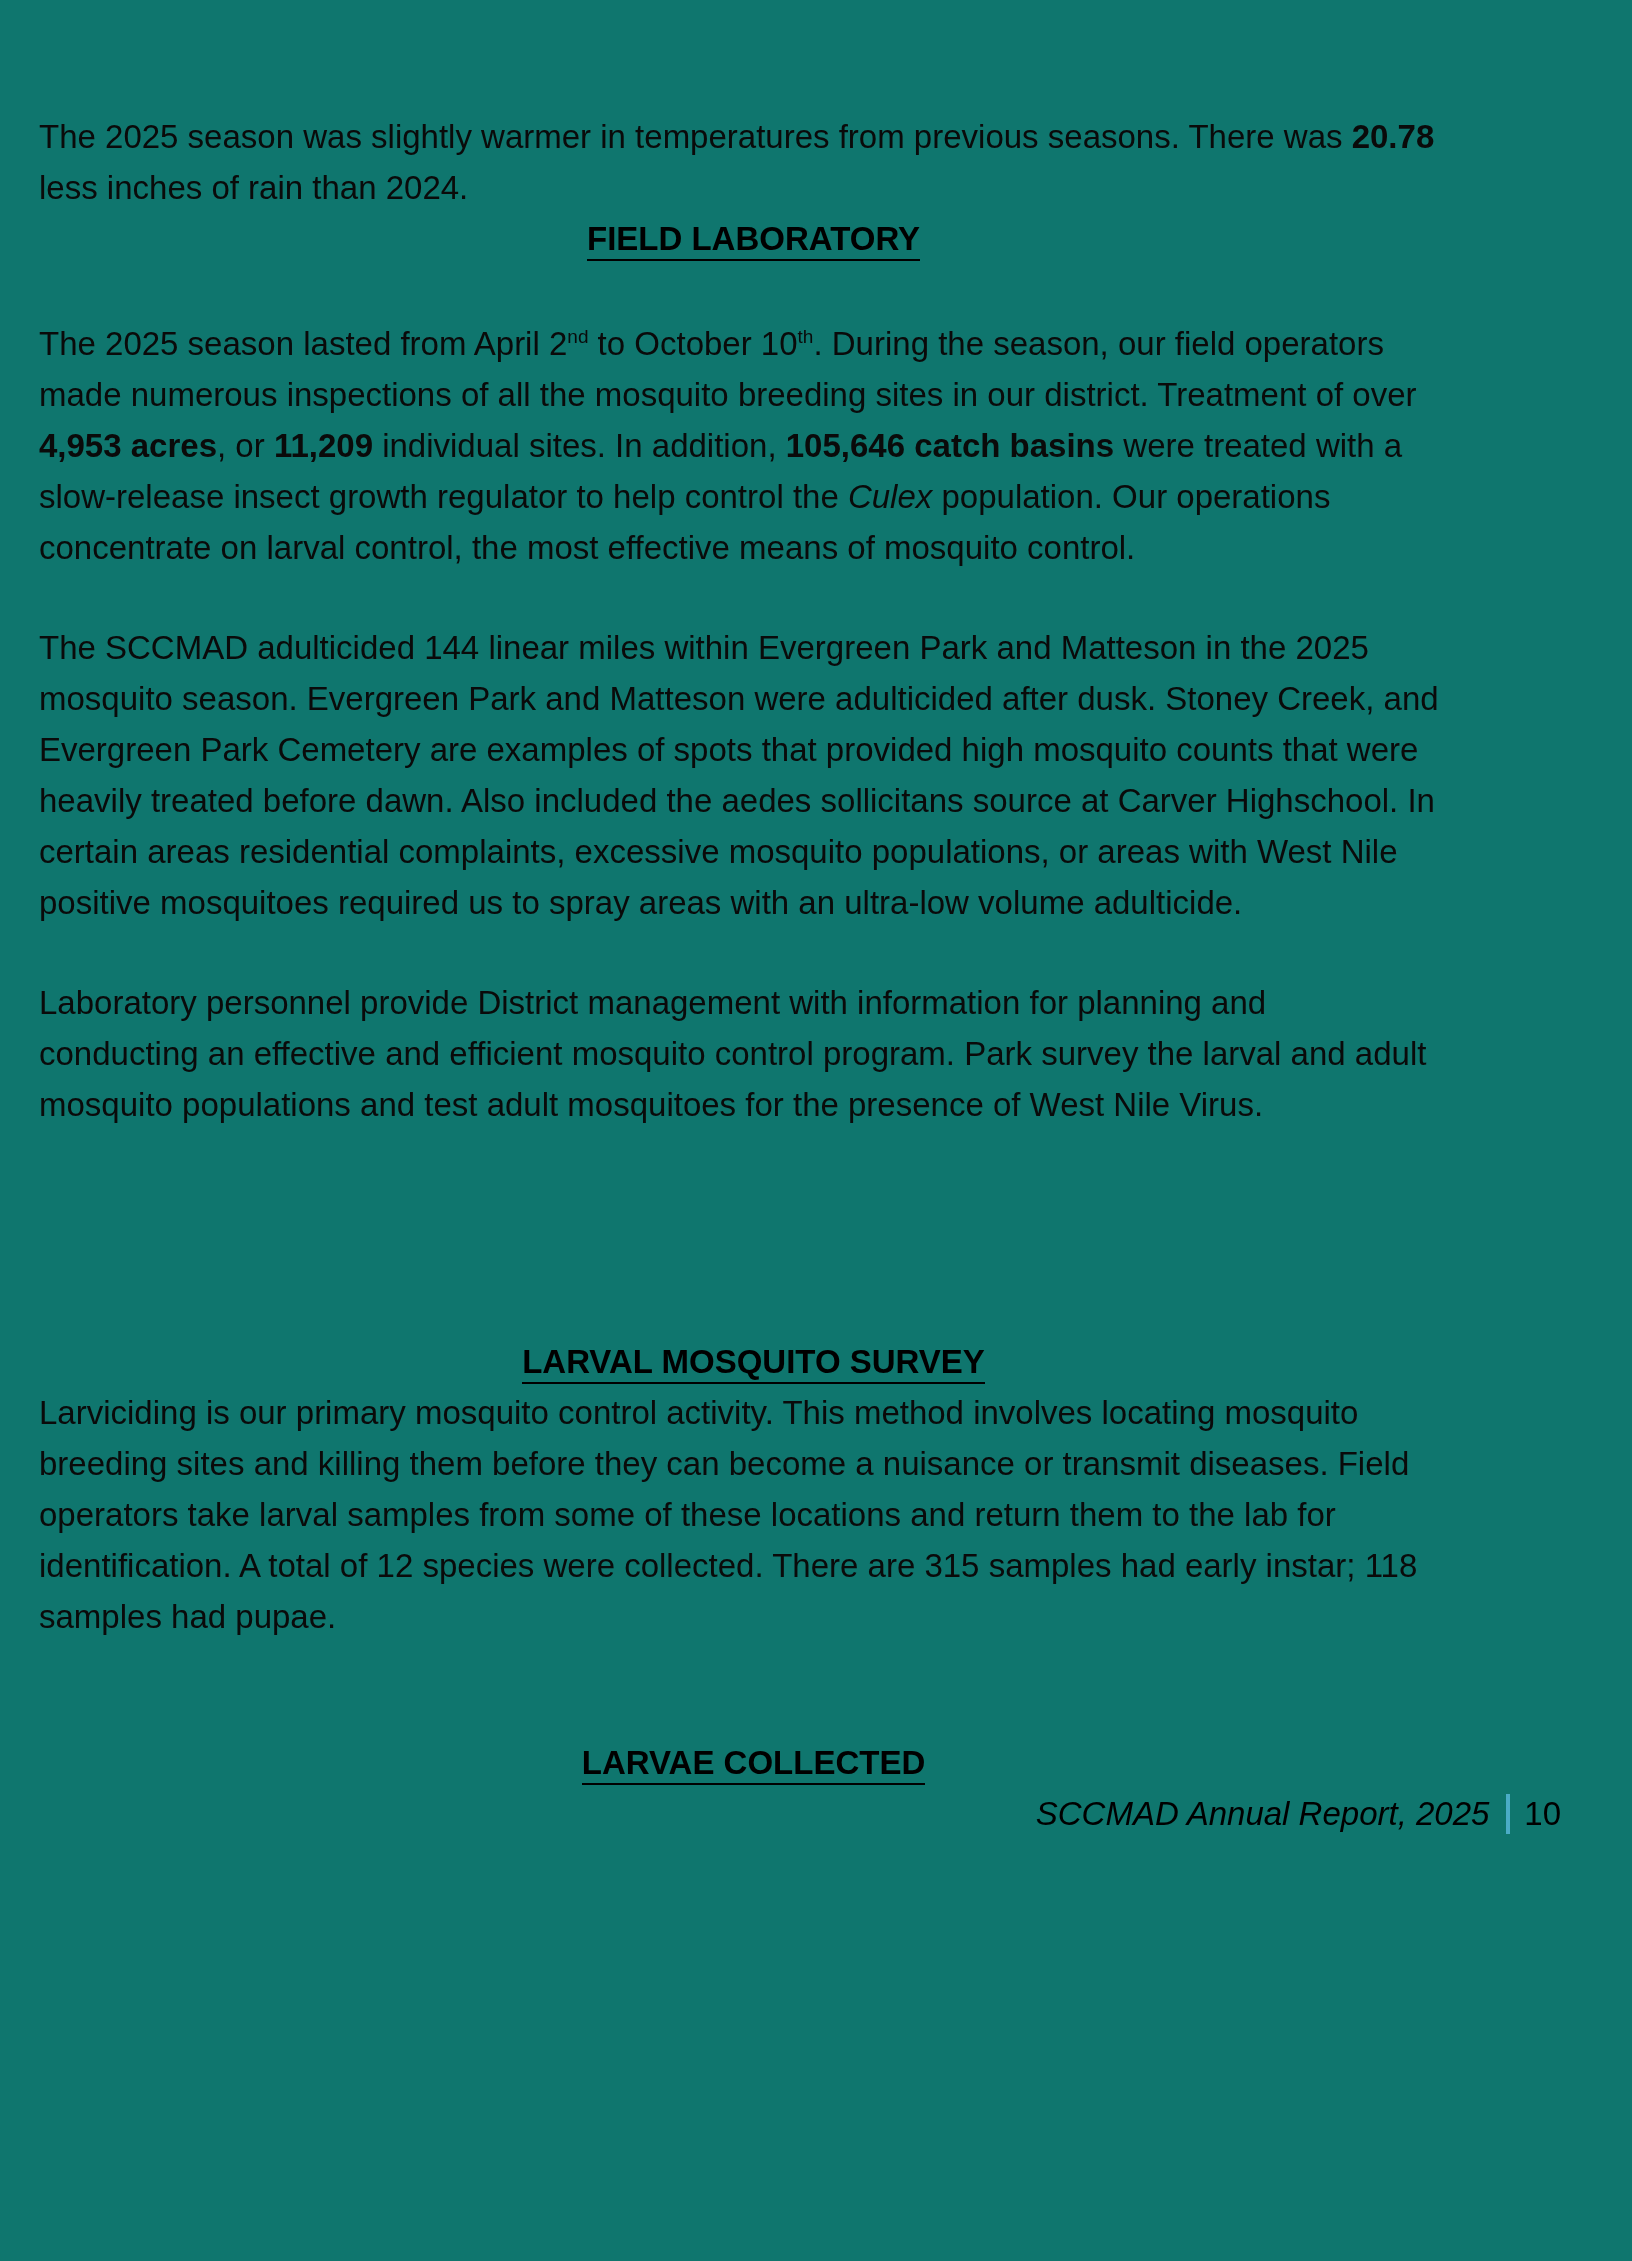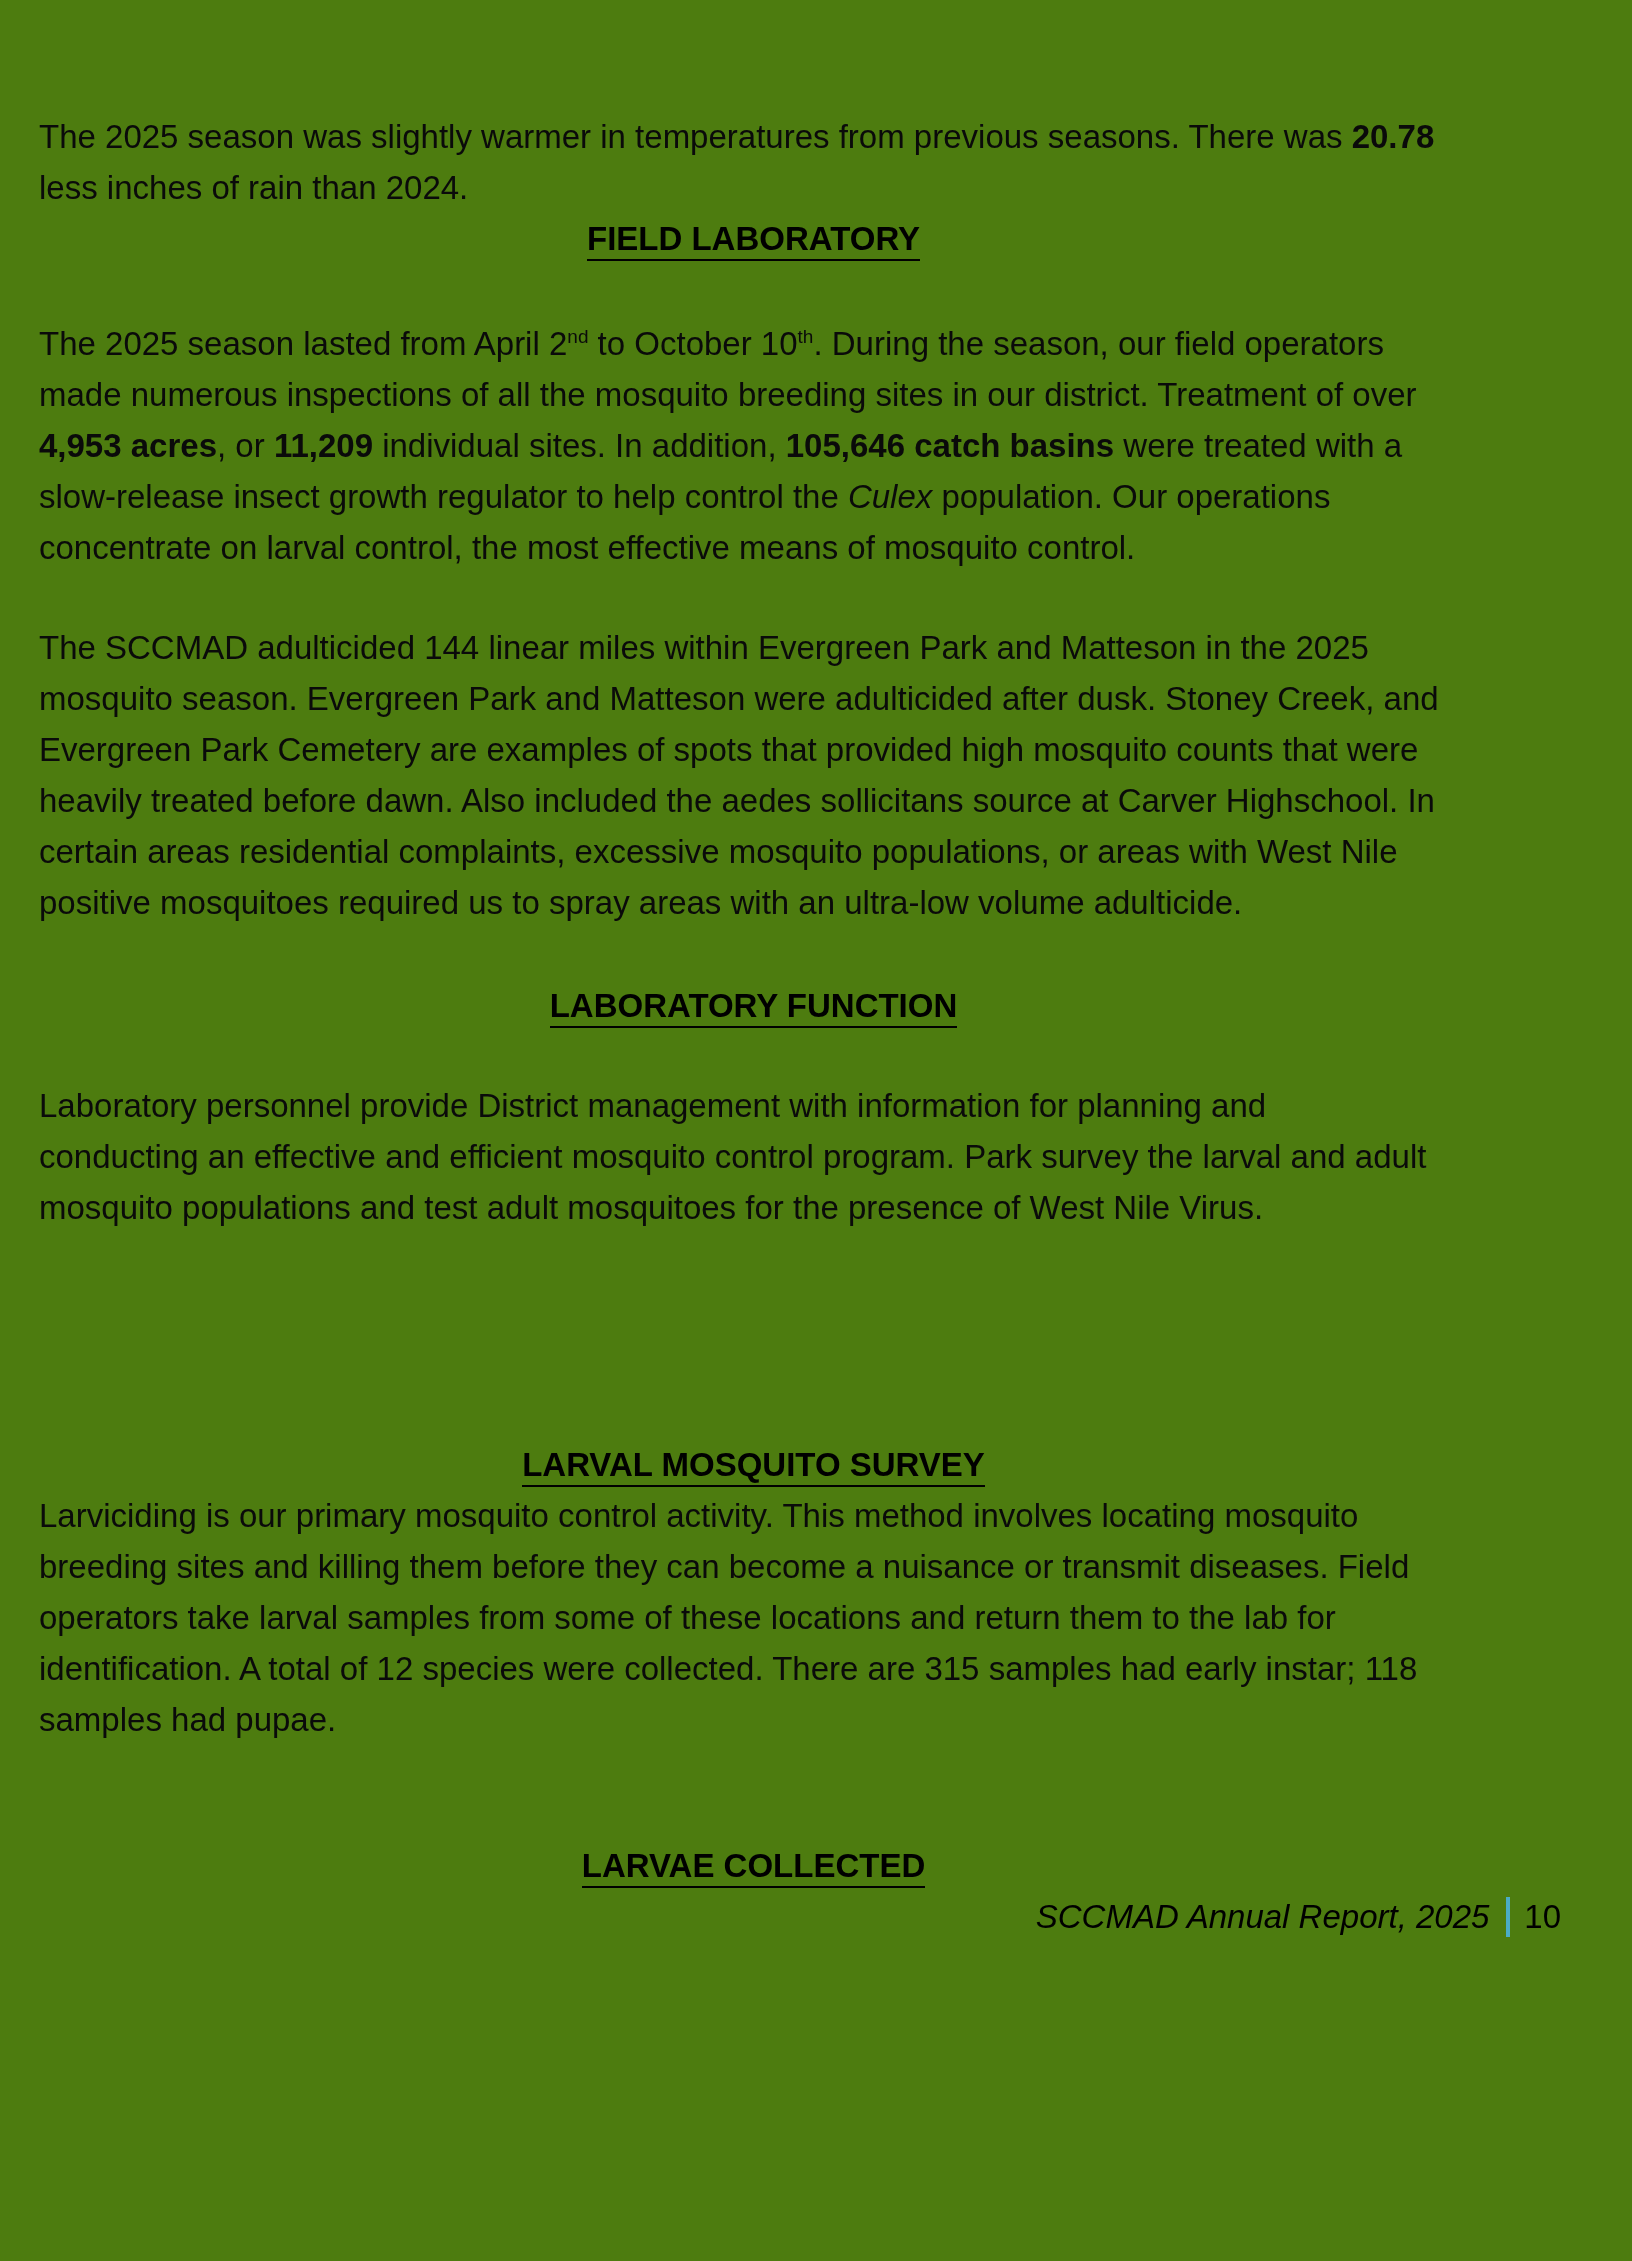--- a/index.html
+++ b/index.html
@@ -1,21 +1,21 @@
 <!DOCTYPE html>
 <html style="font-size:11.4px"><head>
 <meta charset="utf-8">
 <title>Report Page</title>
 <style>
   html, body { margin: 0; padding: 0; background: #ffffff; }
   .page {
     position: relative;
     width: 1633px;
     height: 2261px;
-    background: #4d7c0f;
+    background: #0f766e;
     box-sizing: border-box;
     padding: 111px 165px 0 39px;
     font-family: "Liberation Sans", "DejaVu Sans", sans-serif;
     font-size: 33px;
     line-height: 51px;
     color: #0a0a0a;
     overflow: hidden;
   }
   .para { margin: 0; text-align: left; }
   .heading {
@@ -70,21 +70,20 @@
 
   <p class="para"><span>The 2025 season was slightly warmer in temperatures from previous seasons. There was </span><span class="b">20.78</span><span> less inches of rain than 2024.</span></p>
 
   <p class="heading"><span class="u">FIELD LABORATORY</span></p>
 
   <p class="para mt-p2"><span>The 2025 season lasted from April 2</span><sup class="ss">nd</sup><span> to October 10</span><sup class="ss">th</sup><span>. During the season, our field operators made numerous inspections of all the mosquito breeding sites in our district. Treatment of over </span><span class="b">4,953 acres</span><span>, or </span><span class="b">11,209</span><span> individual sites. In addition, </span><span class="b">105,646 catch basins</span><span> were treated with a slow-release insect growth regulator to help control the </span><span class="i">Culex</span><span> population. Our operations concentrate on larval control, the most effective means of mosquito control.</span></p>
 
 
   <p class="para mt-p3">The SCCMAD adulticided 144 linear miles within Evergreen Park and Matteson in the 2025 mosquito season. Evergreen Park and Matteson were adulticided after dusk.  Stoney Creek, and Evergreen Park Cemetery are examples of spots that provided high mosquito counts that were heavily treated before dawn. Also included the aedes sollicitans source at Carver Highschool. In certain areas residential complaints, excessive mosquito populations, or areas with West Nile positive mosquitoes required us to spray areas with an ultra-low volume adulticide.</p>
 
-  <p class="heading mt-h3"><span class="u">LABORATORY FUNCTION</span></p>
 
   <p class="para mt-p4"><span>Laboratory personnel provide District management with information for planning and</span><br><span>conducting an effective and efficient mosquito control program. Park survey the larval and adult mosquito populations and test adult mosquitoes for the presence of West Nile Virus.</span></p>
 
   <p class="heading mt-h4"><span class="u">LARVAL MOSQUITO SURVEY</span></p>
 
   <p class="para mt-p5">Larviciding is our primary mosquito control activity. This method involves locating mosquito breeding sites and killing them before they can become a nuisance or transmit diseases. Field operators take larval samples from some of these locations and return them to the lab for identification. A total of 12 species were collected. There are 315 samples had early instar; 118 samples had pupae.</p>
 
   <p class="heading mt-h5"><span class="u">LARVAE COLLECTED</span></p>
 
   <div class="footer"><span class="report-title">SCCMAD Annual Report, 2025</span><span class="sep" style="background: rgb(75, 172, 198);"></span><span class="page-number">10</span></div>

